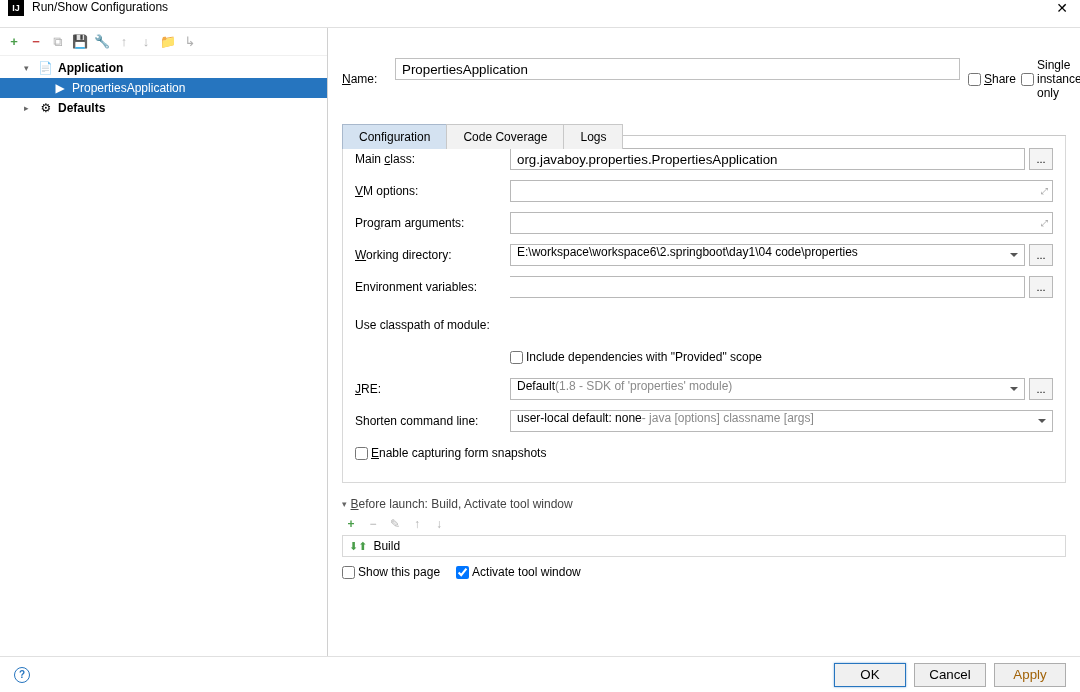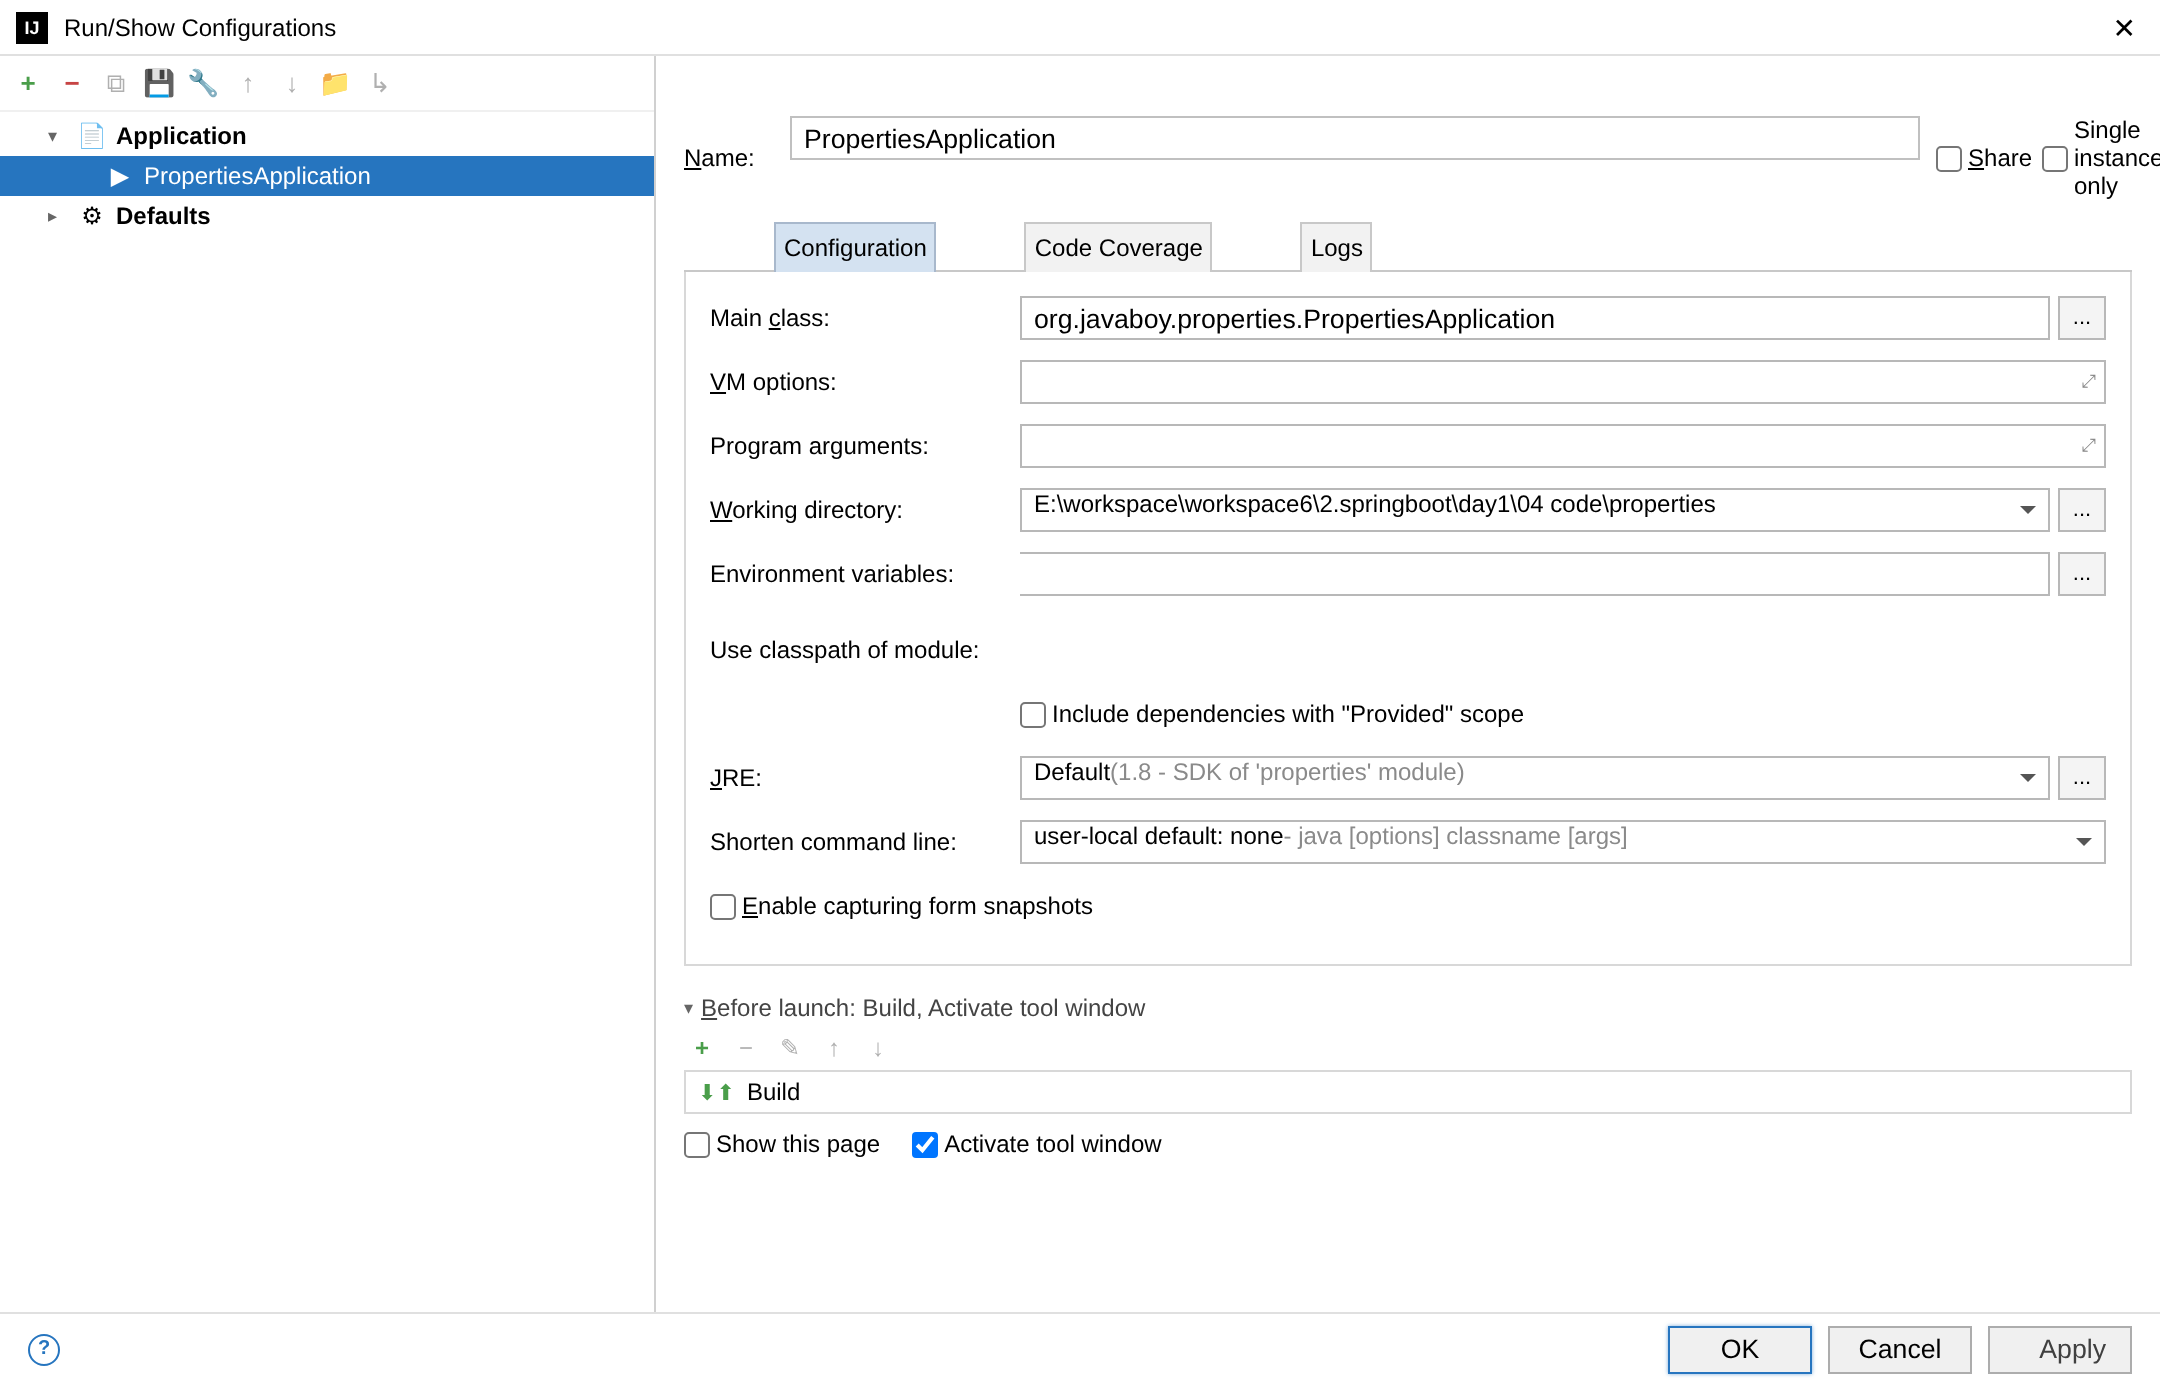--- a/index.html
+++ b/index.html
@@ -1,18 +1,18 @@
 <!DOCTYPE html>
 <html><head>
 <meta charset="utf-8">
 <style>
 * { box-sizing: border-box; margin: 0; padding: 0; }
 body { font-family: "Segoe UI", Tahoma, sans-serif; font-size: 12px; color: #000; background: #fff; width: 1080px; height: 692px; overflow: hidden; }
 
-.titlebar { height: 28px; display: flex; align-items: center; padding: 0 8px; border-bottom: 1px solid #e0e0e0; }
+.titlebar { height: 28px; display: flex; align-items: flex-start; padding: 0 8px; border-bottom: 1px solid #e0e0e0; }
 .titlebar .ij-icon { width: 16px; height: 16px; background: #000; margin-right: 8px; display: inline-flex; align-items: center; justify-content: center; color: #fff; font-size: 9px; font-weight: bold; }
 .titlebar .title { flex: 1; }
 .titlebar .close { font-size: 14px; cursor: default; padding: 0 4px; }
 
 .main { display: flex; height: 628px; }
 
 .sidebar { width: 328px; border-right: 1px solid #d0d0d0; display: flex; flex-direction: column; }
 .sidebar-toolbar { height: 28px; display: flex; align-items: center; padding: 0 6px; gap: 6px; border-bottom: 1px solid #f0f0f0; }
 .sidebar-toolbar .tb-icon { width: 16px; height: 16px; display: inline-flex; align-items: center; justify-content: center; font-size: 13px; }
 .tb-add { color: #4a9e4a; font-weight: bold; }
@@ -31,21 +31,21 @@
 
 .content { flex: 1; padding: 10px 14px 0 14px; position: relative; }
 
 .name-row { display: flex; align-items: center; gap: 8px; margin-bottom: 10px; }
 .name-row label { width: 45px; margin-top: 20px; }
 .underline { text-decoration: underline; }
 .name-input { flex: 1; height: 22px; border: 1px solid #c0c0c0; padding: 0 6px; }
 .chk-row { display: inline-flex; align-items: center; gap: 3px; }
 
 .tabs { display: flex; border-bottom: 1px solid #c8c8c8; }
-.tab { padding: 5px 4px; border: 1px solid #c8c8c8; border-bottom: none; background: #f2f2f2; margin-right: -1px; position: relative; top: 1px; margin-left: 45px; }
+.tab { padding: 5px 16px; border: 1px solid #c8c8c8; border-bottom: none; background: #f2f2f2; margin-right: -1px; position: relative; top: 14px; }
 .tab.active { background: #d4e2f1; border-color: #a8b8cc; }
 
 .panel { border: 1px solid #d8d8d8; border-top: none; padding: 12px 12px 8px 12px; }
 
 .form-row { display: flex; align-items: center; margin-bottom: 10px; min-height: 22px; }
 .form-row .lbl { width: 155px; }
 .form-row .fld { flex: 1; display: flex; gap: 4px; align-items: center; }
 .txt { flex: 1; height: 22px; border: 1px solid #b8b8b8; padding: 0 6px; background: #fff; }
 .txt.expand { position: relative; }
 .expand-icon { position: absolute; right: 4px; top: 50%; transform: translateY(-50%); font-size: 9px; color: #888; }
@@ -65,21 +65,21 @@
 .build-row { border: 1px solid #d8d8d8; padding: 3px 6px; margin-top: 4px; display: flex; align-items: center; gap: 6px; }
 .build-icon { color: #4a9e4a; font-size: 11px; }
 
 .show-row { display: flex; gap: 16px; margin-top: 8px; }
 
 .footer { position: absolute; bottom: 0; left: 0; right: 0; height: 36px; border-top: 1px solid #e0e0e0; display: flex; align-items: center; padding: 0 14px; gap: 8px; background: #fff; }
 .footer .help-icon { width: 16px; height: 16px; border: 1.5px solid #2675bf; border-radius: 50%; color: #2675bf; font-size: 10px; font-weight: bold; display: inline-flex; align-items: center; justify-content: center; }
 .footer .spacer { flex: 1; }
 .btn { min-width: 72px; height: 24px; border: 1px solid #adadad; background: #f0f0f0; padding: 0 12px; }
 .btn.primary { border-color: #2675bf; box-shadow: 0 0 2px rgba(38,117,191,0.6); }
-.btn:disabled { color: #404040; text-align: right; }
+.btn:disabled { color: #a16207; }
 
 label { cursor: default; }
 </style>
 </head>
 <body>
 
 <div class="titlebar">
   <span class="ij-icon">IJ</span>
   <span class="title">Run/Show Configurations</span>
   <span class="close">✕</span>

